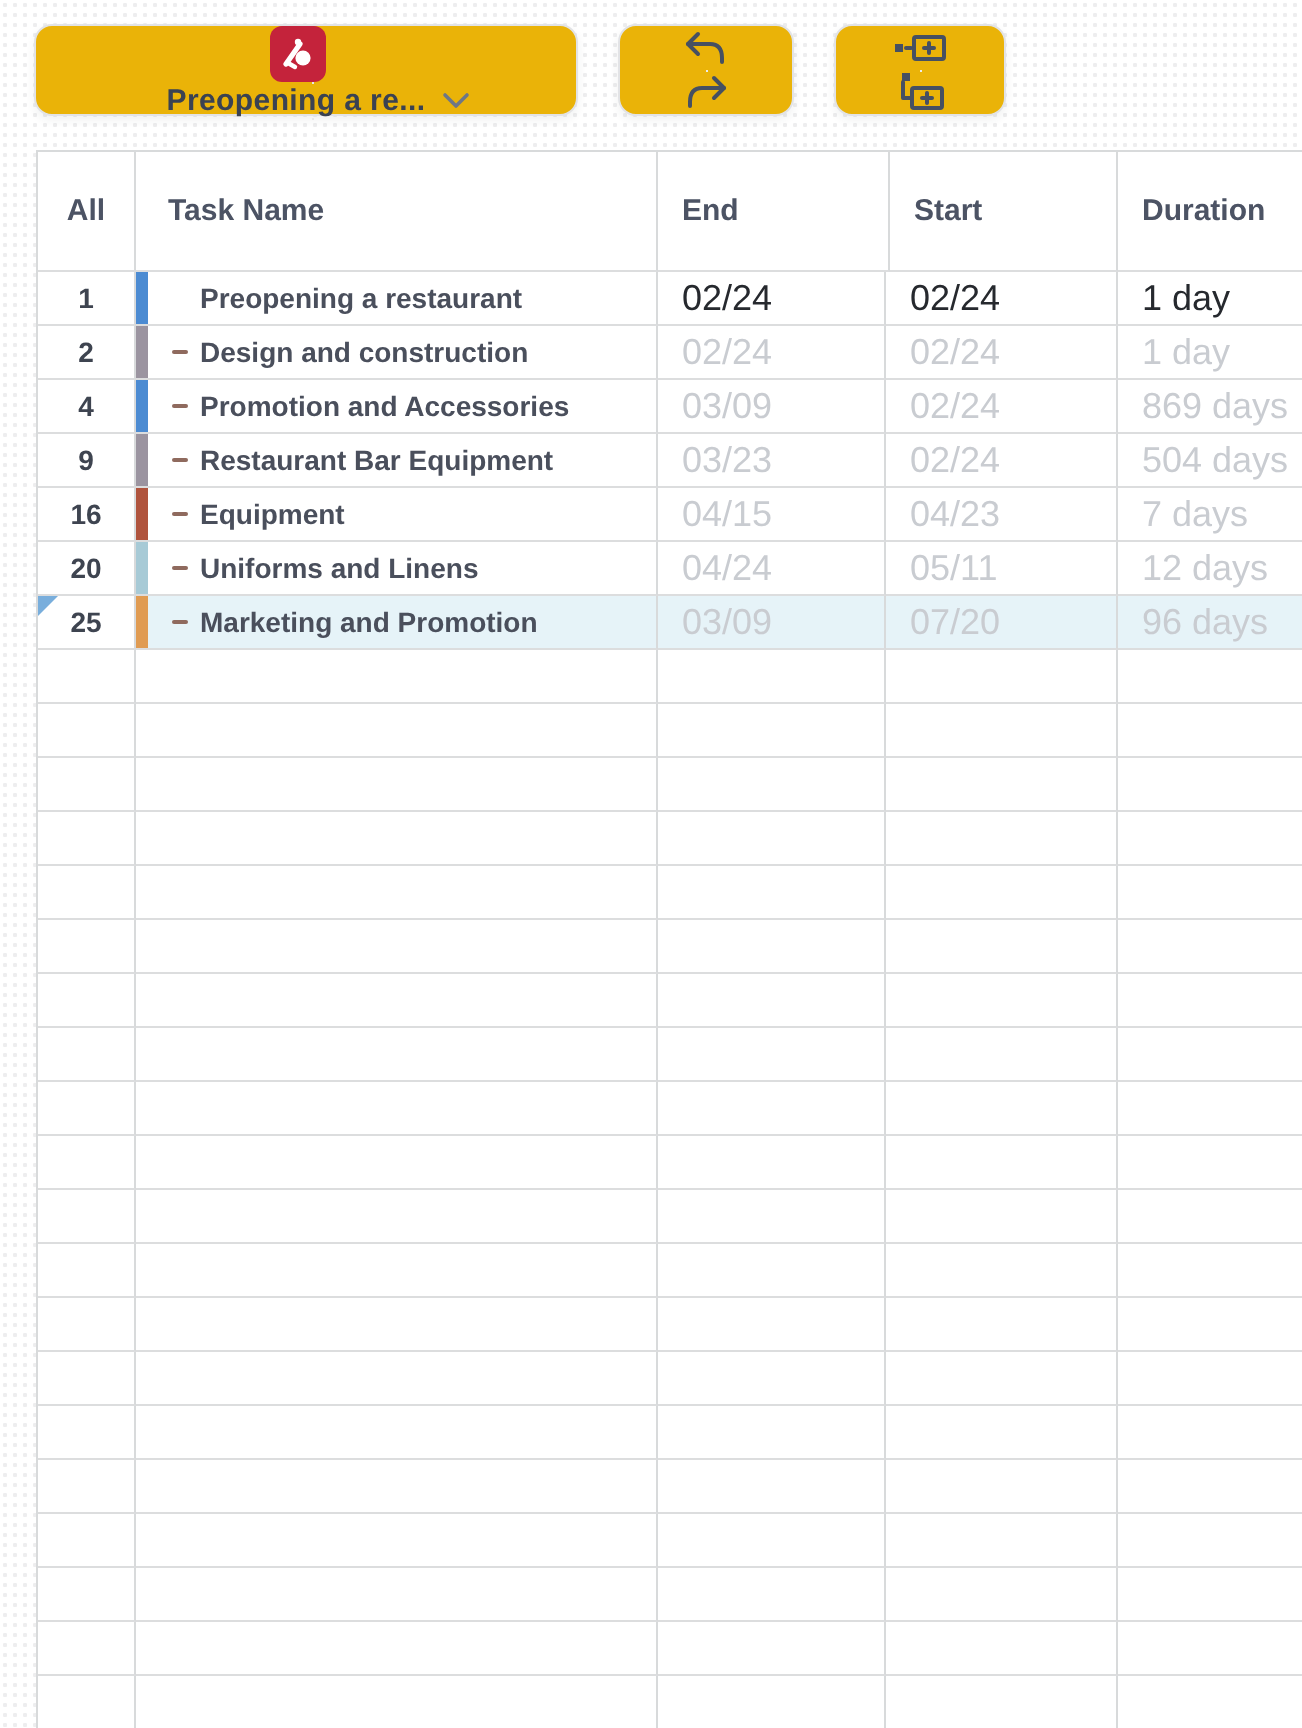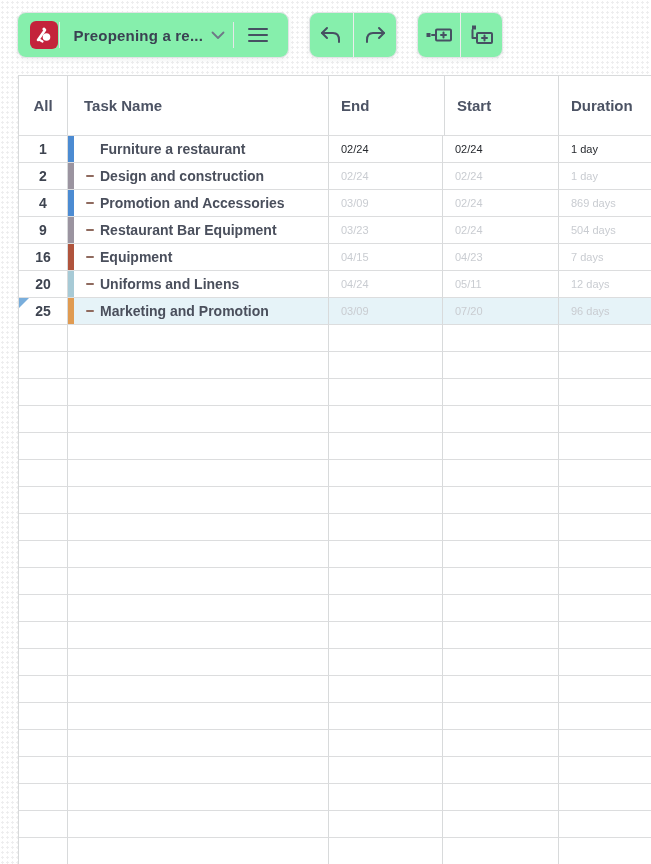--- a/index.html
+++ b/index.html
@@ -8,23 +8,23 @@
     font-family:"Liberation Sans","DejaVu Sans",sans-serif;
     background-color:#ffffff;
     background-image:radial-gradient(rgba(120,120,130,0.13) 1px, transparent 1.2px);
     background-size:5px 5px;
     position:relative;
   }
   
   .toolbar { position:absolute; left:0; top:12px; width:100%; height:46px; }
   .tb-group {
     position:absolute; top:0; height:46px;
-    background:#86efac; border:1px solid #e2e3e6; border-radius:9px;
+    background:#eab308; border:1px solid #e2e3e6; border-radius:9px;
     box-shadow:0 2px 5px rgba(40,50,60,0.07);
-    display:flex; align-items:center;
+    display:flex; align-items:center;flex-direction:column;
   }
   .g-doc { left:17px; width:272px; padding:0 6px 0 12px; }
   .g-history { left:309px; width:88px; }
   .g-insert { left:417px; width:86px; }
   .tb-divider { width:1px; height:26px; background:#e6e7e9; flex:0 0 1px; }
   .tb-divider.tall { height:44px; background:#eceded; }
   .logo-btn { width:42px; display:flex; align-items:center; justify-content:flex-start; background:none; border:none; cursor:pointer; }
   .logo-box { width:28px; height:28px; border-radius:6px; background:#c4233b; display:flex; align-items:center; justify-content:center; }
   .doc-title-btn {
     flex:1; display:flex; align-items:center; gap:8px;
@@ -69,21 +69,21 @@
   .bar.textured {
     background-image:radial-gradient(rgba(255,255,255,0.5) 0.8px, transparent 1px);
     background-size:3px 3px;
   }
   .dash {
     width:8px; height:2px; border-radius:1px; background:#8f6a5e;
     margin-left:18px; margin-right:6px; flex:0 0 8px;
   }
   .dash.hidden { visibility:hidden; }
   .task-name { font-size:14px; font-weight:700; color:#4a4f5c; white-space:nowrap; }
-  .val { font-size:11px; color:#26292e; }
+  .val { font-size:18px; color:#26292e; }
   .row.muted-vals .val { color:#c9ccd1; }
   .row.selected .cell.hl { background:#e6f3f8;align-items:center; }
   .corner {
     position:absolute; left:0; top:0; width:0; height:0; display:none;
     border-top:10px solid #79aedc; border-right:10px solid transparent;
   }
   .row.selected .corner { display:block; }
   .row.empty .cell { background:#fff; }
 </style>
 </head>
@@ -168,21 +168,21 @@
   </div>
   <div id="table-body">
   <div class="row">
     <div class="cell col-all num">
 
       <span class="numtxt">1</span>
     </div>
     <div class="cell col-task hl">
       <span class="bar" style="background: rgb(76, 139, 210);"></span>
       <span class="dash hidden"></span>
-      <span class="task-name">Furniture a restaurant</span>
+      <span class="task-name">Preopening a restaurant</span>
     </div>
     <div class="cell col-start hl val">02/24</div>
     <div class="cell col-end hl val">02/24</div>
     <div class="cell col-dur hl val">1 day</div>
   </div>
 
   <div class="row muted-vals">
     <div class="cell col-all num">
 
       <span class="numtxt">2</span>

